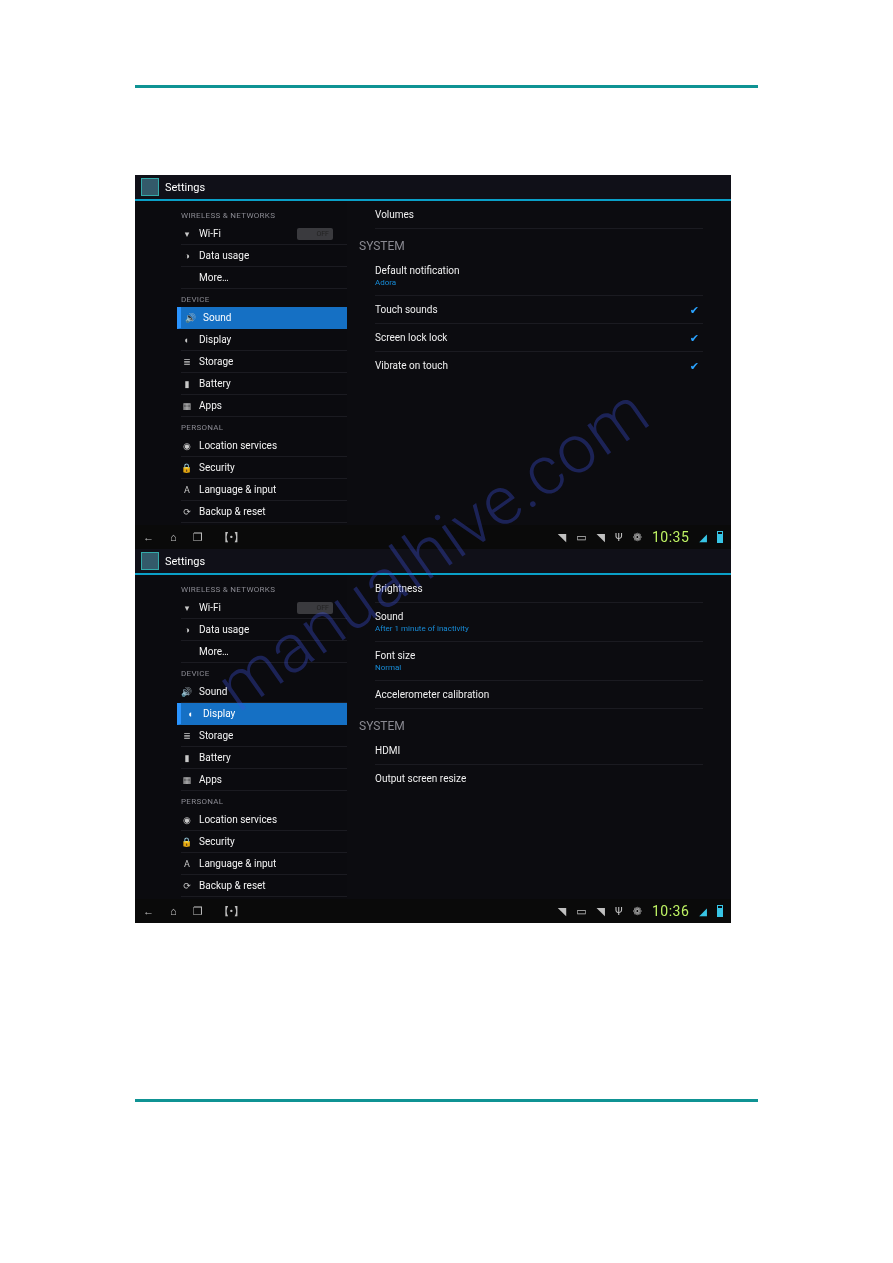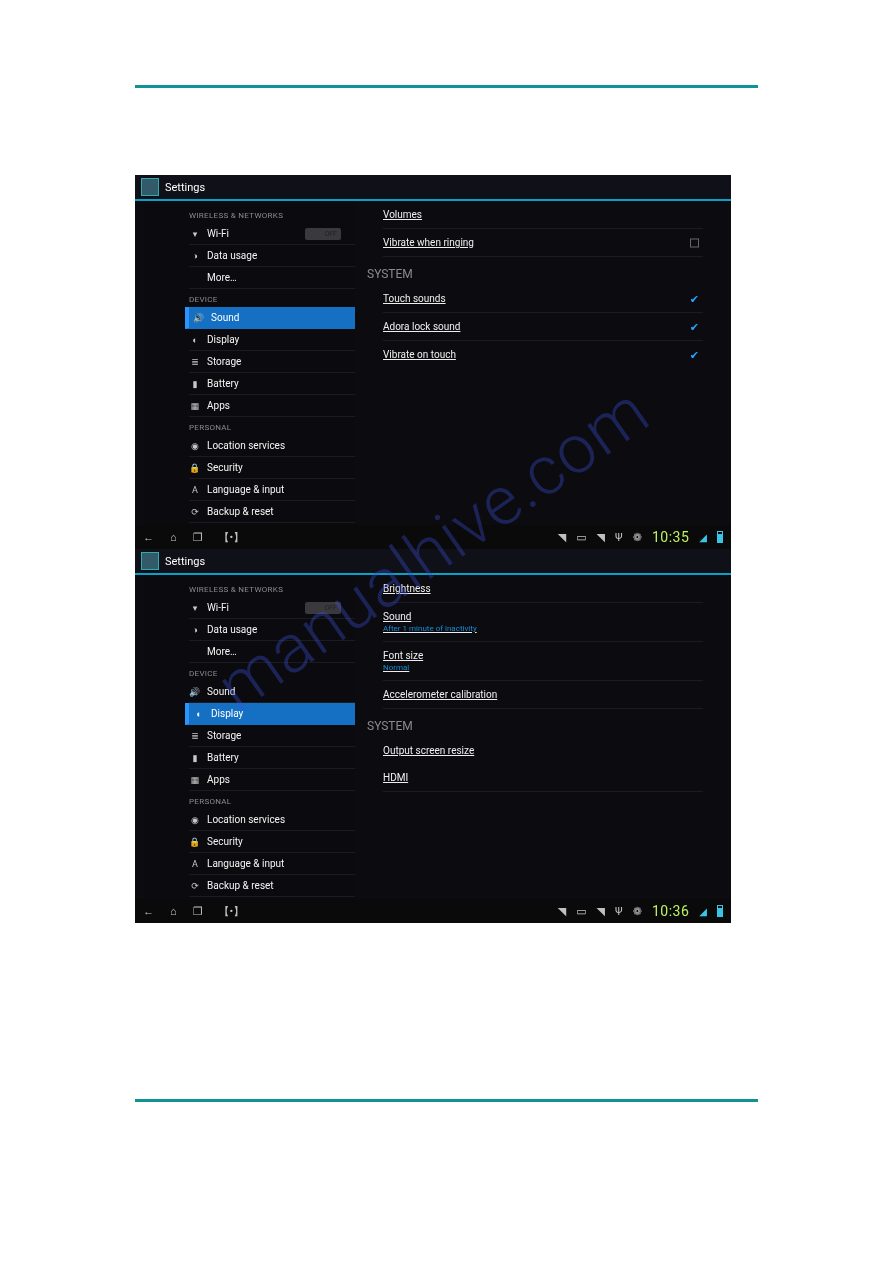--- a/index.html
+++ b/index.html
@@ -61,21 +61,20 @@
     background: #0c0c10;
   }
 
   
   .sidebar {
     width: 212px;
     background: #0b0b0f;
     padding: 4px 0 0 46px;
     position: relative;
     overflow: hidden;
-    margin-left: 8px;
   }
   .sb-section {
     font-size: 8px;
     color: #8a8a92;
     letter-spacing: 0.3px;
     padding: 6px 0 3px 0;
   }
   .sb-item {
     display: flex;
     align-items: center;
@@ -122,21 +121,20 @@
     font-size: 12px;
     color: #8a8a92;
     padding: 10px 0 4px 0;
     margin-left: -16px;
   }
   .d-row {
     padding: 8px 0;
     border-bottom: 1px solid #1b1b21;
     position: relative;
     cursor: pointer;
-    text-decoration: underline;
   }
   .d-row-title {
     font-size: 10px;
     color: #f0f0f0;
   }
   .d-row-sub {
     font-size: 8px;
     color: #178bd6;
     margin-top: 2px;
   }
@@ -268,31 +266,31 @@
           </div>
           <div class="sb-item">
             <span class="icon">⟳</span>
             <span>Backup &amp; reset</span>
           </div>
         </div>
         <div class="detail">
           <div class="d-row">
             <div class="d-row-title">Volumes</div>
           </div>
-          <div class="d-row">
-            <div class="d-row-title">Vibrate when ringing</div>
-            <span class="checkbox-empty"></span>
-          </div>
           <div class="d-section">SYSTEM</div>
+          <div class="d-row">
+            <div class="d-row-title">Default notification</div>
+            <div class="d-row-sub">Adora</div>
+          </div>
           <div class="d-row">
             <div class="d-row-title">Touch sounds</div>
             <span class="check">✔</span>
           </div>
           <div class="d-row">
-            <div class="d-row-title">Adora lock sound</div>
+            <div class="d-row-title">Screen lock lock</div>
             <span class="check">✔</span>
           </div>
           <div class="d-row" style="border-bottom: none;">
             <div class="d-row-title">Vibrate on touch</div>
             <span class="check">✔</span>
           </div>
         </div>
       </div>
       <div class="navbar">
         <div class="nav-left">
@@ -382,25 +380,25 @@
             <div class="d-row-sub">After 1 minute of inactivity</div>
           </div>
           <div class="d-row">
             <div class="d-row-title">Font size</div>
             <div class="d-row-sub">Normal</div>
           </div>
           <div class="d-row">
             <div class="d-row-title">Accelerometer calibration</div>
           </div>
           <div class="d-section">SYSTEM</div>
+          <div class="d-row">
+            <div class="d-row-title">HDMI</div>
+          </div>
           <div class="d-row" style="border-bottom: none;">
             <div class="d-row-title">Output screen resize</div>
-          </div>
-          <div class="d-row">
-            <div class="d-row-title">HDMI</div>
           </div>
         </div>
       </div>
       <div class="navbar">
         <div class="nav-left">
           <span class="nav-ico">←</span>
           <span class="nav-ico">⌂</span>
           <span class="nav-ico">❐</span>
           <span class="nav-ico">【•】</span>
         </div>

